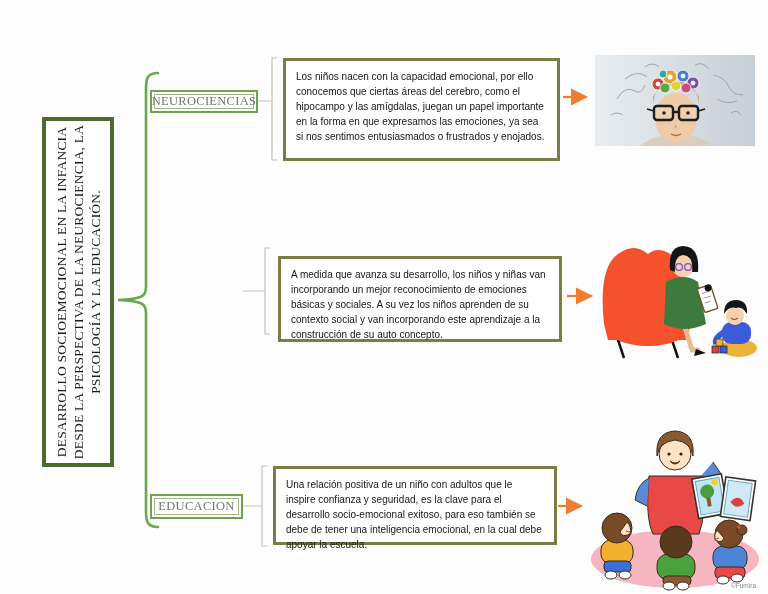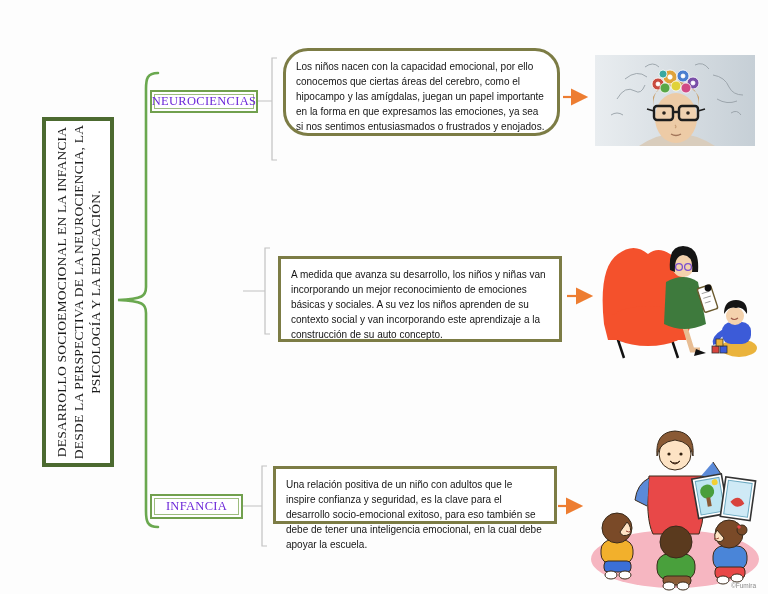--- a/index.html
+++ b/index.html
@@ -11,31 +11,31 @@
              border:4px solid #4c6a30;box-sizing:border-box;}
   #title-rot{position:absolute;left:50%;top:50%;width:345px;height:62px;
              transform:translate(-50%,-50%) rotate(-90deg);
              display:flex;flex-direction:column;justify-content:center;text-align:center;
              font-family:"Liberation Serif",serif;font-size:13.5px;line-height:17px;
              color:#1b1b1b;letter-spacing:.2px;}
   
   .label-box{background:#fff;border:2px solid #71a04e;box-sizing:border-box;
              box-shadow:inset 0 0 0 2px #ffffff,inset 0 0 0 3px #9dbd7e;
              display:flex;align-items:center;justify-content:center;
-             font-family:"Liberation Serif",serif;font-size:12.5px;color:#6d28d9;
+             font-family:"Liberation Serif",serif;font-size:12.5px;color:#737373;
              letter-spacing:.3px;}
   #label-neuro{left:150px;top:90px;width:108px;height:23px;}
   #label-psico{left:150px;top:279px;width:93px;height:25px;}
   #label-educa{left:150px;top:494px;width:93px;height:25px;}
   
   .text-box{background:#fff;border:3px solid #7c7c45;box-sizing:border-box;
             padding:8px 10px 6px 10px;font-size:10px;line-height:15px;color:#151515;}
-  #tbox-neuro{left:283px;top:48px;width:277px;height:88px;border-radius:25px;}
+  #tbox-neuro{left:283px;top:58px;width:277px;height:103px;}
   #tbox-psico{left:278px;top:256px;width:284px;height:86px;}
-  #tbox-educa{left:273px;top:466px;width:284px;height:58px;}
+  #tbox-educa{left:273px;top:466px;width:284px;height:79px;}
   
   .pic{display:block;}
   #pic-neuro{left:595px;top:55px;}
   #pic-psico{left:588px;top:228px;}
   #pic-educa{left:583px;top:418px;}
   #overlay{left:0;top:0;pointer-events:none;}
 </style>
 </head>
 <body>
 
@@ -68,21 +68,21 @@
     <g fill="none" stroke-width="1.2" stroke="#c2c2c2">
       <path d="M243,506 L262,506 M267,466 L262,466 L262,546 L267,546"></path>
     </g>
 
     <path d="M563,97 L586,97" stroke-width="2.2" marker-end="url(#ah)" stroke="#ed7d31"></path>
     <path d="M567,296 L591,296" stroke-width="2.2" marker-end="url(#ah)" stroke="#ed7d31"></path>
     <path d="M558,506 L581,506" stroke-width="2.2" marker-end="url(#ah)" stroke="#ed7d31"></path>
   </svg>
 
   <div class="abs label-box" id="label-neuro">NEUROCIENCIAS</div>
-  <div class="abs label-box" id="label-educa">INFANCIA</div>
+  <div class="abs label-box" id="label-educa">EDUCACION</div>
 
   <div class="abs text-box" id="tbox-neuro">Los niños nacen con la capacidad emocional, por ello conocemos que ciertas áreas del cerebro, como el hipocampo y las amígdalas, juegan un papel importante en la forma en que expresamos las emociones, ya sea si nos sentimos entusiasmados o frustrados y enojados.</div>
   <div class="abs text-box" id="tbox-psico">A medida que avanza su desarrollo, los niños y niñas van incorporando un mejor reconocimiento de emociones básicas y sociales. A su vez los niños aprenden de su contexto social y van incorporando este aprendizaje a la construcción de su auto concepto.</div>
   <div class="abs text-box" id="tbox-educa">Una relación positiva de un niño con adultos que le inspire confianza y seguridad, es la clave para el desarrollo socio-emocional exitoso, para eso también se debe de tener una inteligencia emocional, en la cual debe apoyar la escuela.</div>
 
   <svg class="abs pic" id="pic-neuro" width="160" height="91" viewBox="0 0 160 91">
     <defs>
       <linearGradient id="bgph" x1="0" y1="0" x2="1" y2="0">
         <stop offset="0" stop-color="#e9edf0"></stop>
           <stop offset="1" stop-color="#c6cfd6"></stop>

